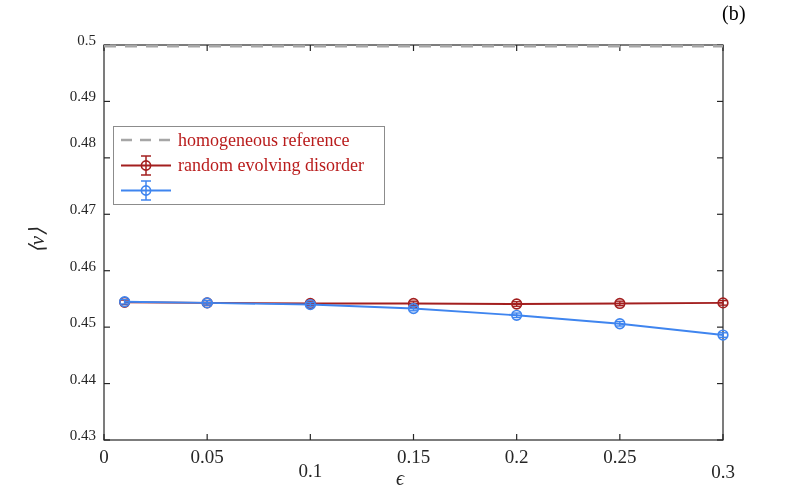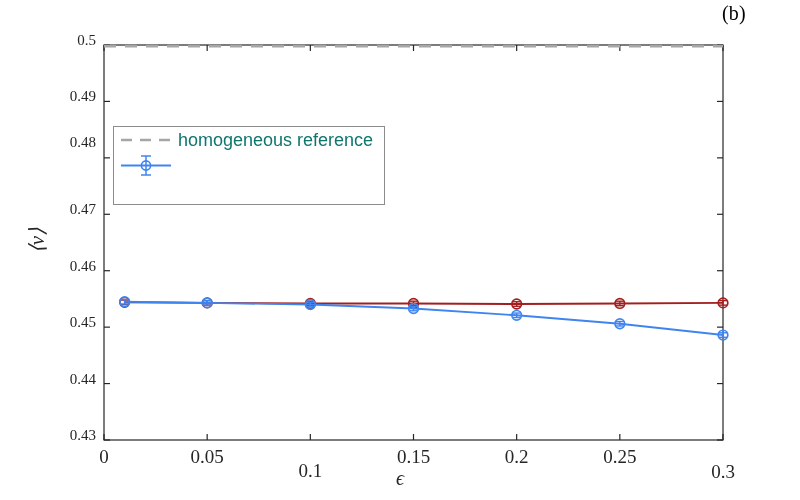--- a/index.html
+++ b/index.html
@@ -90,22 +90,22 @@
     padding-left: 4px;
   }
   .legend-sample {
     width: 56px;
     height: 24px;
     flex: 0 0 56px;
     position: relative;
   }
   .legend-text {
     font-size: 18px;
-    font-family: Liberation Sans, sans-serif;
-    color: #0f766e;
+    font-family: Liberation Serif, serif;
+    color: #b91c1c;
     white-space: nowrap;
     padding-left: 4px;
     line-height: 1;
   }
 </style>
 </head>
 <body>
 
 <div id="figure">
 
@@ -238,20 +238,32 @@
       <span class="legend-sample">
         <svg width="56" height="24">
           <line x1="3" y1="12" x2="53" y2="12" stroke="#a6a6a6" stroke-width="2.6" stroke-dasharray="11,8"></line>
         </svg>
       </span>
       <span class="legend-text">homogeneous reference</span>
     </div>
     <div class="legend-row">
       <span class="legend-sample">
         <svg width="56" height="25">
+          <line x1="3" y1="12.5" x2="53" y2="12.5" stroke="#a31f1f" stroke-width="1.8"></line>
+          <line x1="28" y1="3" x2="28" y2="22" stroke="#a31f1f" stroke-width="1.5"></line>
+          <line x1="23" y1="3" x2="33" y2="3" stroke="#a31f1f" stroke-width="1.5"></line>
+          <line x1="23" y1="22" x2="33" y2="22" stroke="#a31f1f" stroke-width="1.5"></line>
+          <circle cx="28" cy="12.5" r="4.6" fill="none" stroke="#a31f1f" stroke-width="1.6"></circle>
+        </svg>
+      </span>
+      <span class="legend-text">random evolving disorder</span>
+    </div>
+    <div class="legend-row">
+      <span class="legend-sample">
+        <svg width="56" height="25">
           <line x1="3" y1="12.5" x2="53" y2="12.5" stroke="#3f85ef" stroke-width="1.8"></line>
           <line x1="28" y1="3" x2="28" y2="22" stroke="#3f85ef" stroke-width="1.5"></line>
           <line x1="23" y1="3" x2="33" y2="3" stroke="#3f85ef" stroke-width="1.5"></line>
           <line x1="23" y1="22" x2="33" y2="22" stroke="#3f85ef" stroke-width="1.5"></line>
           <circle cx="28" cy="12.5" r="4.6" fill="none" stroke="#3f85ef" stroke-width="1.6"></circle>
         </svg>
       </span>
     </div>
   </div>
 

